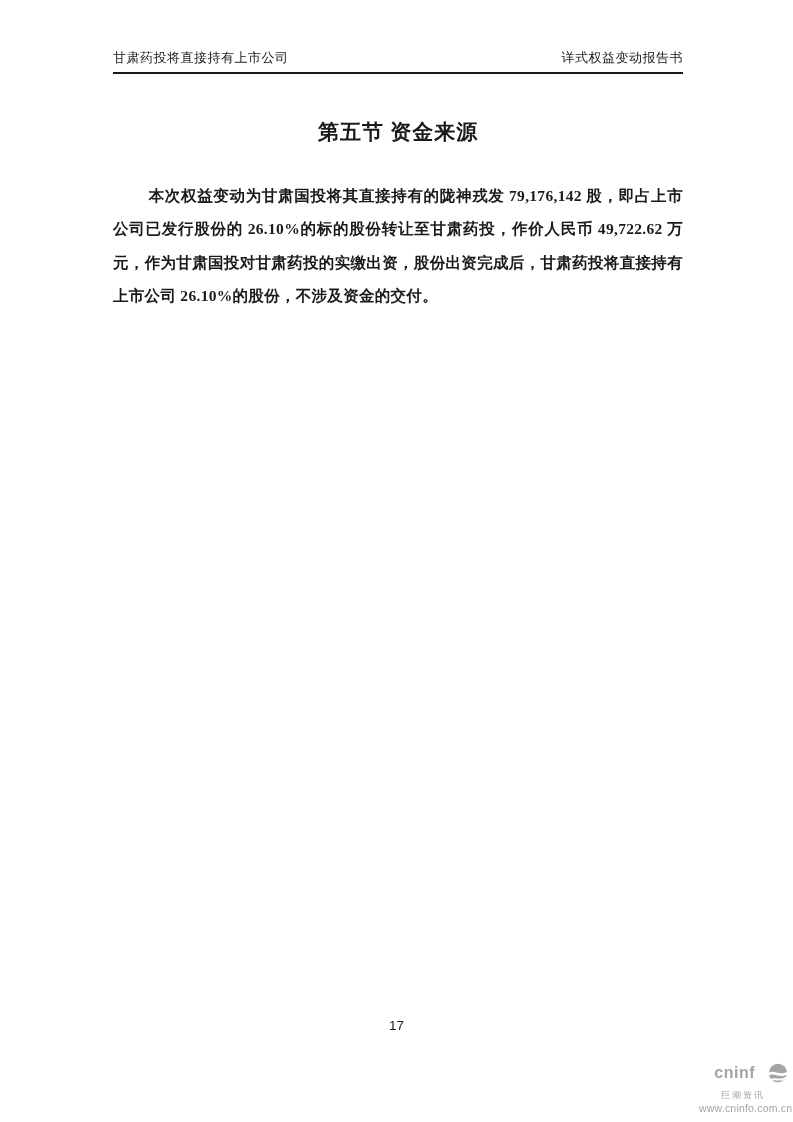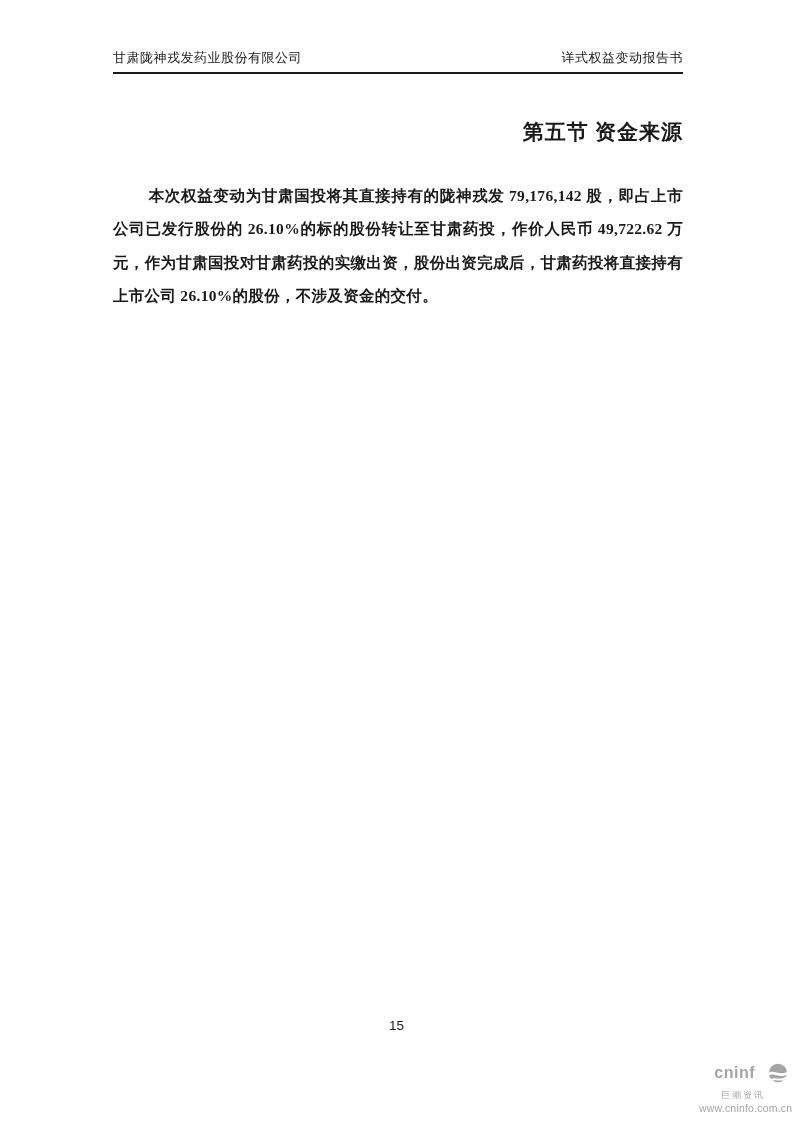--- a/index.html
+++ b/index.html
@@ -23,21 +23,21 @@
     line-height: 16px;
     padding-bottom: 6px;
     border-bottom: 2px solid #1a1a1a;
     letter-spacing: 0.5px;
   }
   .doc-title {
     position: absolute;
     left: 113px;
     top: 118px;
     width: 570px;
-    text-align: right;
+    text-align: center;
     font-size: 21px;
     font-weight: bold;
     letter-spacing: 1px;
   }
   .doc-paragraph {
     position: absolute;
     left: 113px;
     top: 179px;
     width: 570px;
     font-size: 15.5px;
@@ -93,29 +93,29 @@
     font-size: 10.5px;
     text-align: right;
     margin-top: 3px;
     letter-spacing: 0.2px;
   }
 </style>
 </head>
 <body>
 
 <div class="page-header">
-  <span>甘肃陇神戎发药业股份有限公司</span>
+  <span>甘肃药投将直接持有上市公司</span>
   <span>详式权益变动报告书</span>
 </div>
 
 <h1 class="doc-title">第五节  资金来源</h1>
 
 <p class="doc-paragraph">本次权益变动为甘肃国投将其直接持有的陇神戎发 79,176,142 股，即占上市公司已发行股份的 26.10%的标的股份转让至甘肃药投，作价人民币 49,722.62 万元，作为甘肃国投对甘肃药投的实缴出资，股份出资完成后，甘肃药投将直接持有上市公司 26.10%的股份，不涉及资金的交付。</p>
 
-<div class="page-number">15</div>
+<div class="page-number">17</div>
 
 <div class="cninfo-logo">
   <div class="brand-row">
     <span class="brand-text">cninf</span>
     <svg class="swirl" viewBox="0 0 24 24" aria-hidden="true">
       <circle cx="12" cy="12" r="10" fill="#a4a4a4"></circle>
       <path d="M0.5 13 C 7 6.5, 14 17, 23.8 9.5 L 23.8 12.5 C 14 20, 7 9.5, 0.5 16 Z" fill="#ffffff"></path>
       <path d="M3 19.5 C 9 14.5, 15 22, 22 14.5 L 22 17 C 15 24, 9 17, 3 21.5 Z" fill="#ffffff"></path>
     </svg>
   </div>

